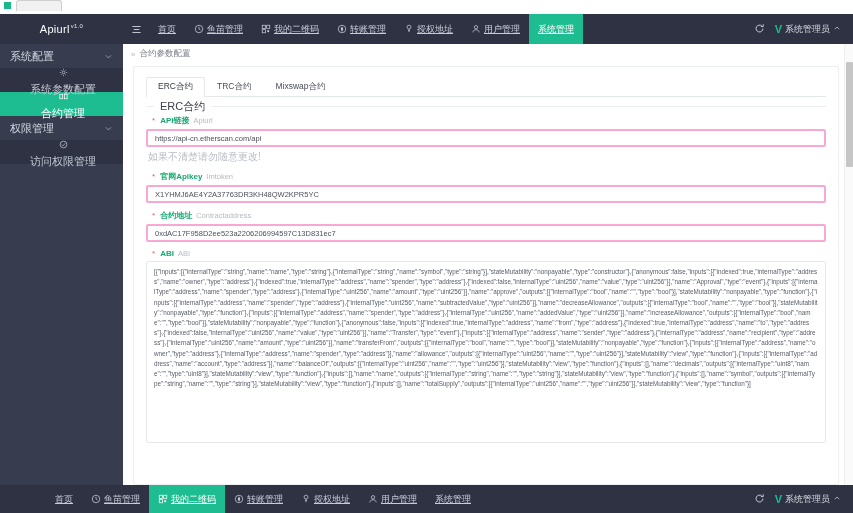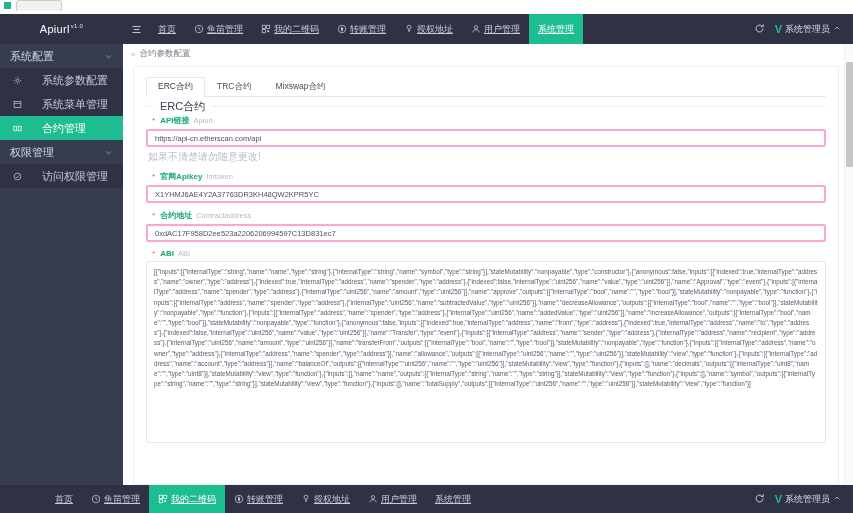--- a/index.html
+++ b/index.html
@@ -117,26 +117,27 @@
   }
   .side-group {
     display: flex; align-items: center;
     height: 24px;
     padding: 0 10px;
     cursor: pointer;
     color: #d2d6e0;
   }
   .side-group .g-label { flex: 1 1 auto; }
   .side-item {
-    display: flex; align-items: center; gap: 20px;
+    display: flex; align-items: center; gap: 5px;
     height: 24px;
     padding: 0 10px 0 13px;
     background: #2e3243;
     color: #c5c9d5;
     cursor: pointer;
+    flex-direction: column;
   }
   .side-item.active { background: #1dbd91; color: #ffffff; font-family: Liberation Serif, serif; }
   .side-icon { width: 9px; height: 9px; display: inline-flex; flex: 0 0 9px; }
   .chev { width: 9px; height: 9px; display: inline-flex; }
 
   
   .main {
     flex: 1 1 auto;
     min-width: 0;
     background: #ffffff;
@@ -404,29 +405,20 @@
       </div>
       <div class="side-item">
         <span class="side-icon">
           <svg width="9" height="9" viewBox="0 0 16 16">
               <circle cx="8" cy="8" r="2.4" fill="none" stroke="#c5c9d5" stroke-width="1.3"></circle>
               <path d="M8 1.4v2M8 12.6v2M1.4 8h2M12.6 8h2M3.4 3.4l1.4 1.4M11.2 11.2l1.4 1.4M12.6 3.4 11.2 4.8M4.8 11.2 3.4 12.6" stroke="#c5c9d5" stroke-width="1.2"></path>
             </svg>
         </span>
         <span>系统参数配置</span>
       </div>
-      <div class="side-item">
-        <span class="side-icon">
-          <svg width="9" height="9" viewBox="0 0 16 16">
-              <rect x="2" y="2.5" width="12" height="11" fill="none" stroke="#c5c9d5" stroke-width="1.3"></rect>
-              <path d="M2 6.2h12" stroke="#c5c9d5" stroke-width="1.2"></path>
-            </svg>
-        </span>
-        <span>系统菜单管理</span>
-      </div>
       <div class="side-item active">
         <span class="side-icon">
           <svg width="9" height="9" viewBox="0 0 16 16">
               <rect x="1.5" y="4" width="5" height="8" fill="none" stroke="#ffffff" stroke-width="1.3"></rect>
               <rect x="9.5" y="4" width="5" height="8" fill="none" stroke="#ffffff" stroke-width="1.3"></rect>
             </svg>
         </span>
         <span>合约管理</span>
       </div>
       <div class="side-group">

